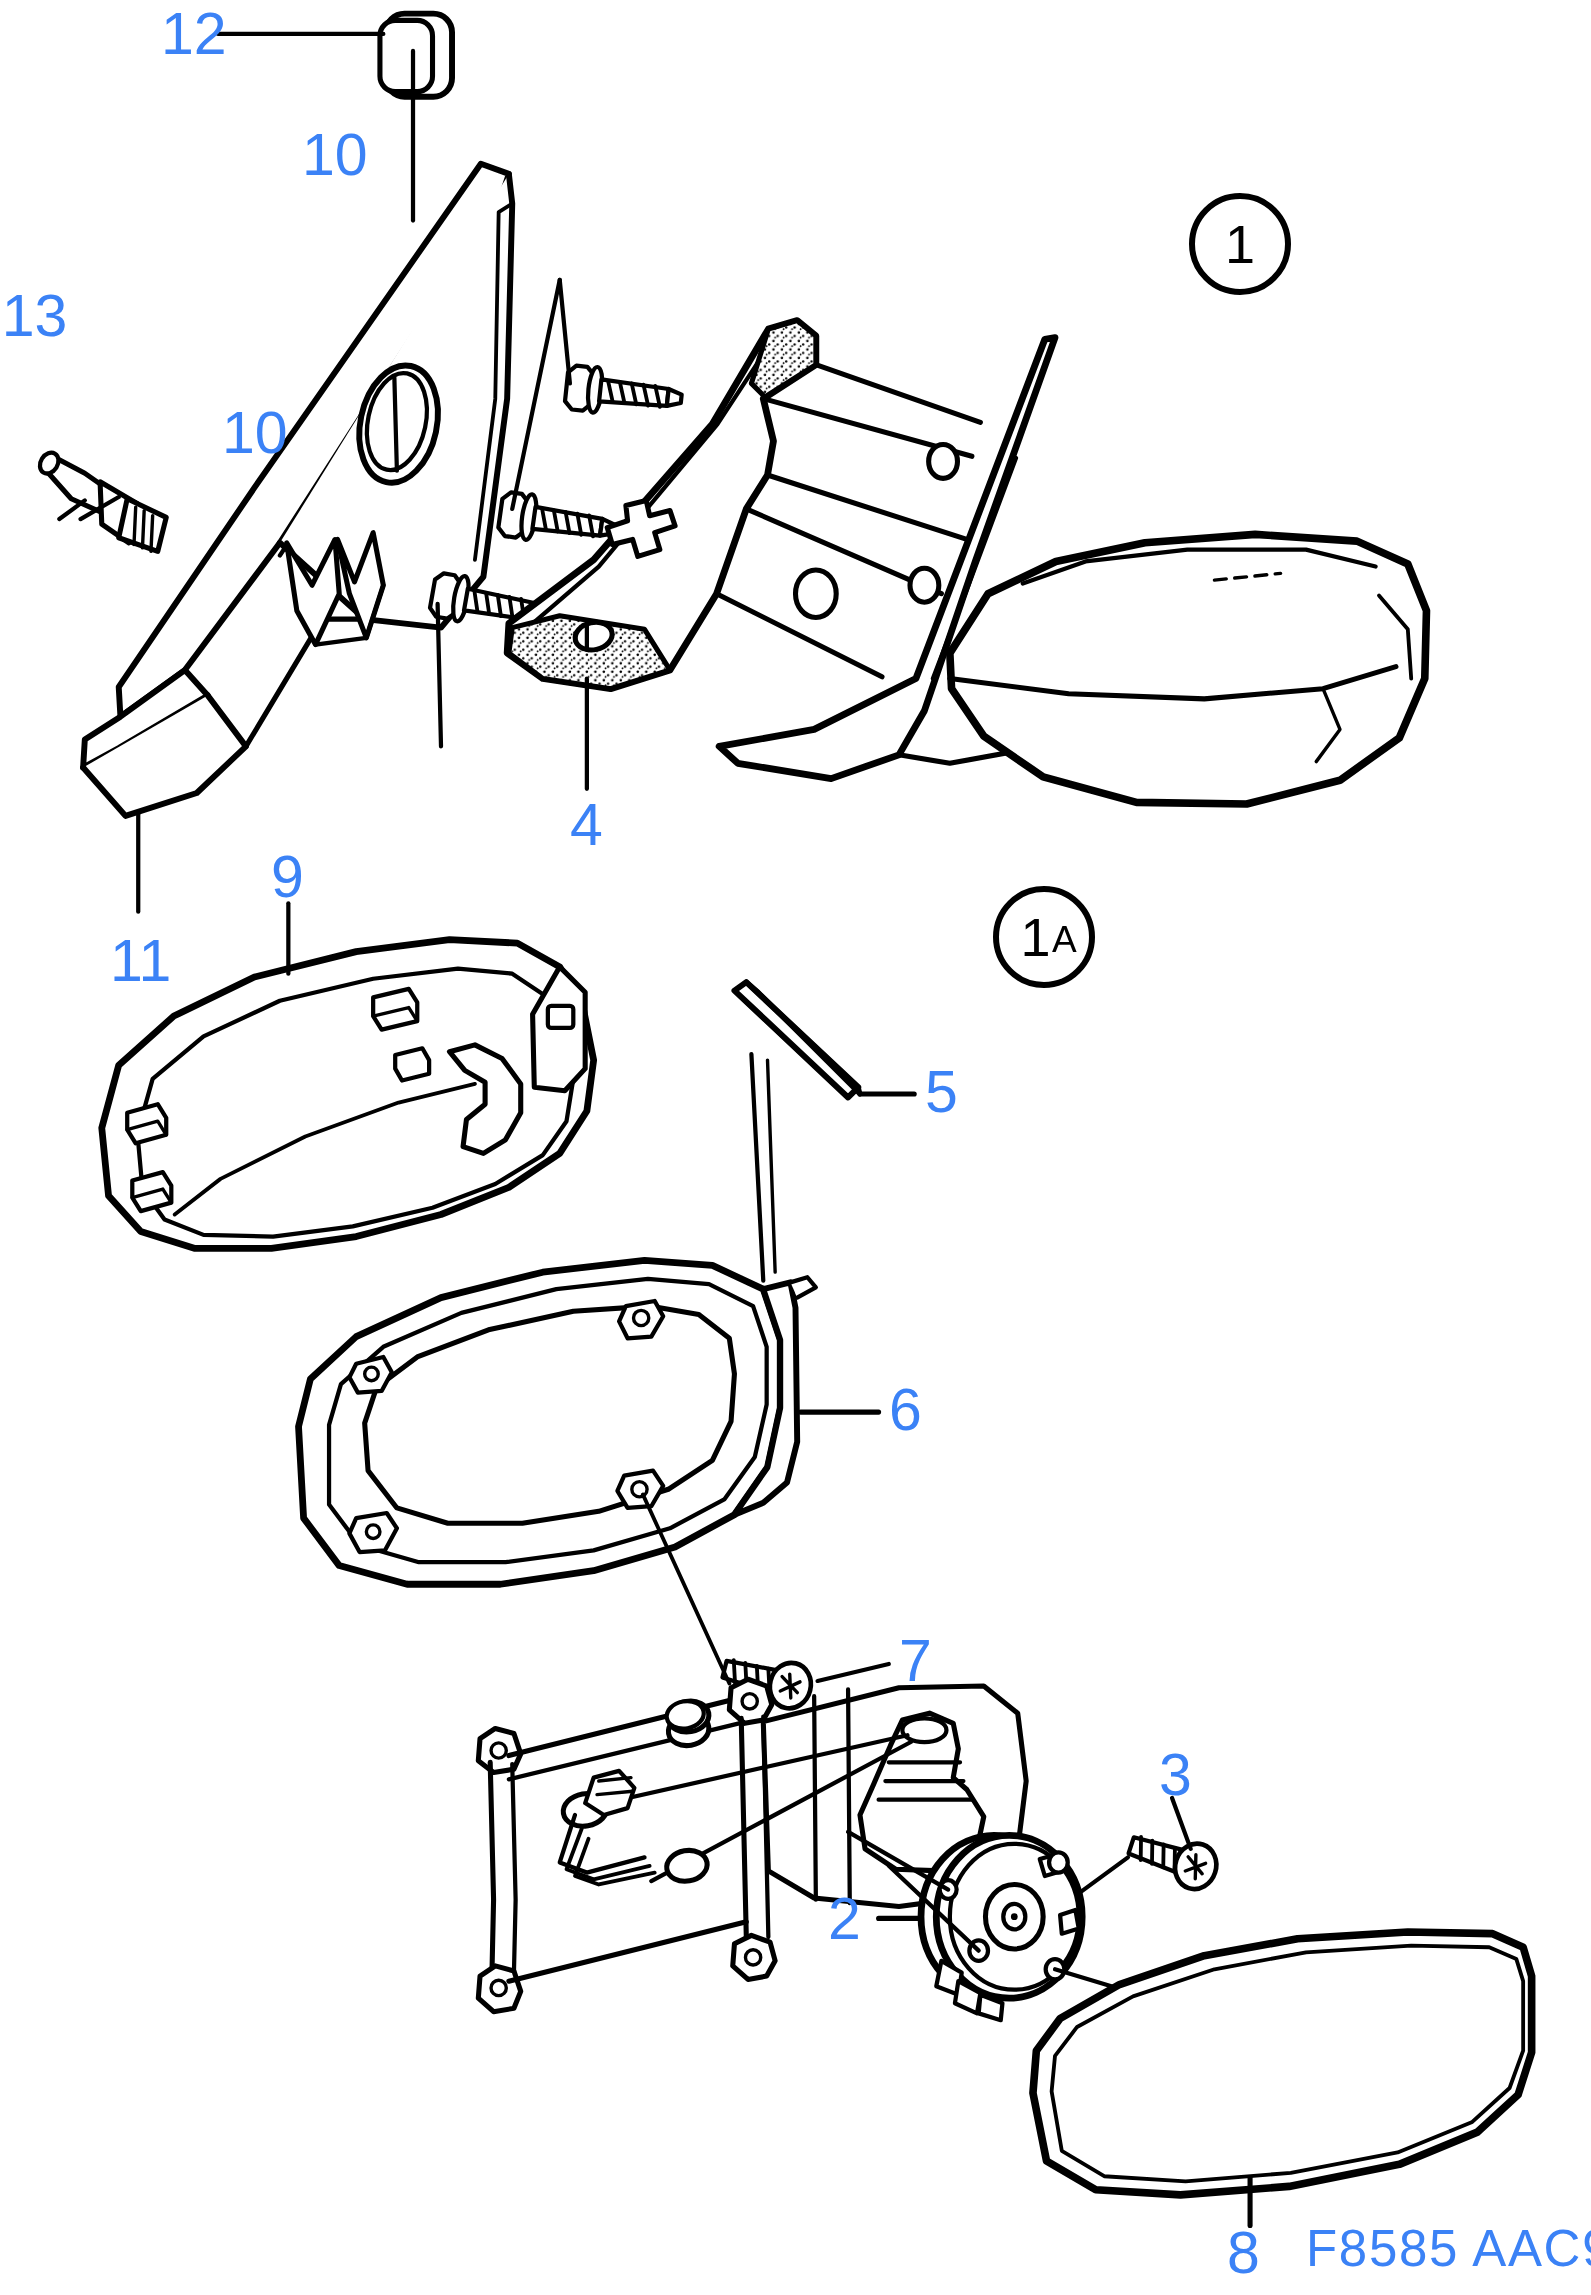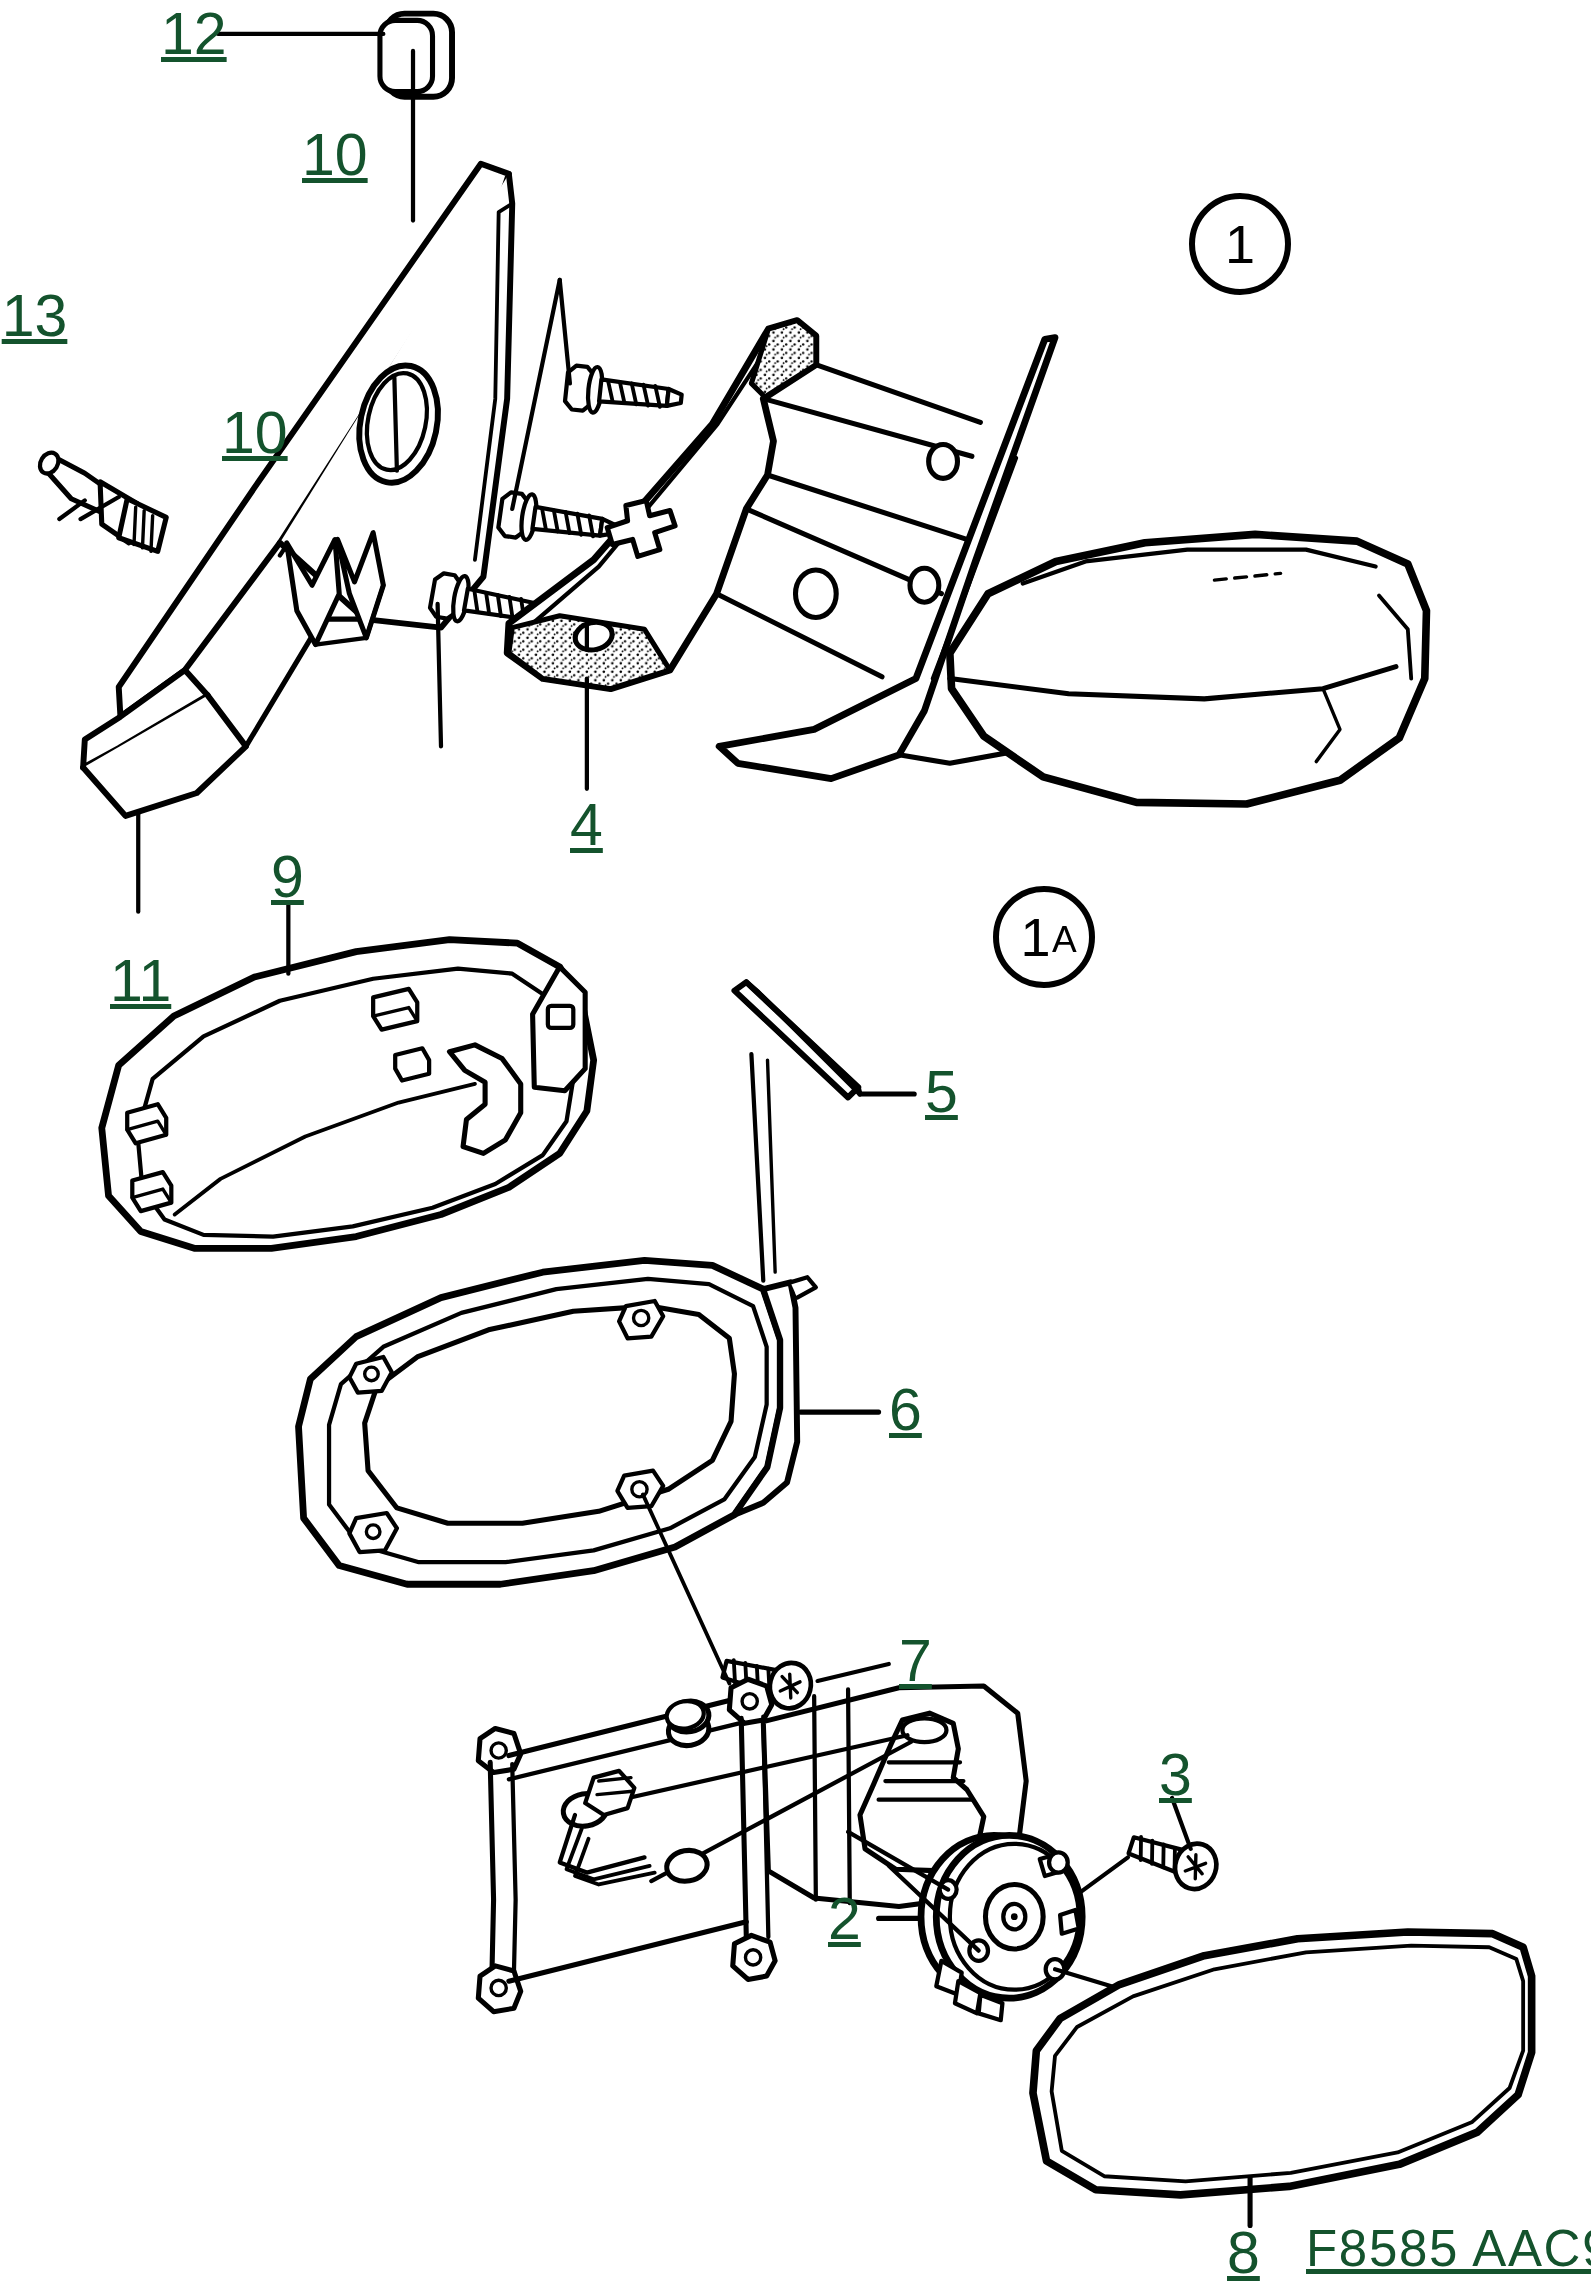--- a/index.html
+++ b/index.html
@@ -9,25 +9,24 @@
     position:relative;
     width:1591px;
     height:2295px;
     background:#ffffff;
     overflow:hidden;
   }
   #art{position:absolute;left:0;top:0;width:1591px;height:2295px;}
   .lbl{
     position:absolute;
     font-family:"Liberation Sans", sans-serif;
-    color:#14532d;
+    color:#3b82f6;
     line-height:1;
     white-space:nowrap;
     user-select:none;
-    text-decoration:underline;
   }
   .num{font-size:59px;}
   .figcode{font-size:51px;letter-spacing:1.7px;font-family:"Liberation Sans", sans-serif;}
   .circ{
     position:absolute;
     border:6px solid #000;
     border-radius:50%;
     box-sizing:border-box;
     display:flex;
     align-items:center;
@@ -338,21 +337,21 @@
   </svg>
 
   <div class="lbl num" style="left:161px;top:5.1px;">12</div>
 
   <div class="lbl num" style="left:302px;top:126px;">10</div>
 
   <div class="lbl num" style="left:222px;top:404px;">10</div>
 
   <div class="lbl num" style="left:1.7px;top:287px;text-align:right;">13</div>
 
-  <div class="lbl num" style="left:110px;top:952px;">11</div>
+  <div class="lbl num" style="left:110px;top:932px;">11</div>
 
   <div class="lbl num" style="left:570px;top:796px;">4</div>
 
   <div class="lbl num" style="left:271px;top:848px;">9</div>
 
   <div class="lbl num" style="left:925px;top:1063px;">5</div>
 
   <div class="lbl num" style="left:889px;top:1381px;">6</div>
 
   <div class="lbl num" style="left:899px;top:1632px;">7</div>

